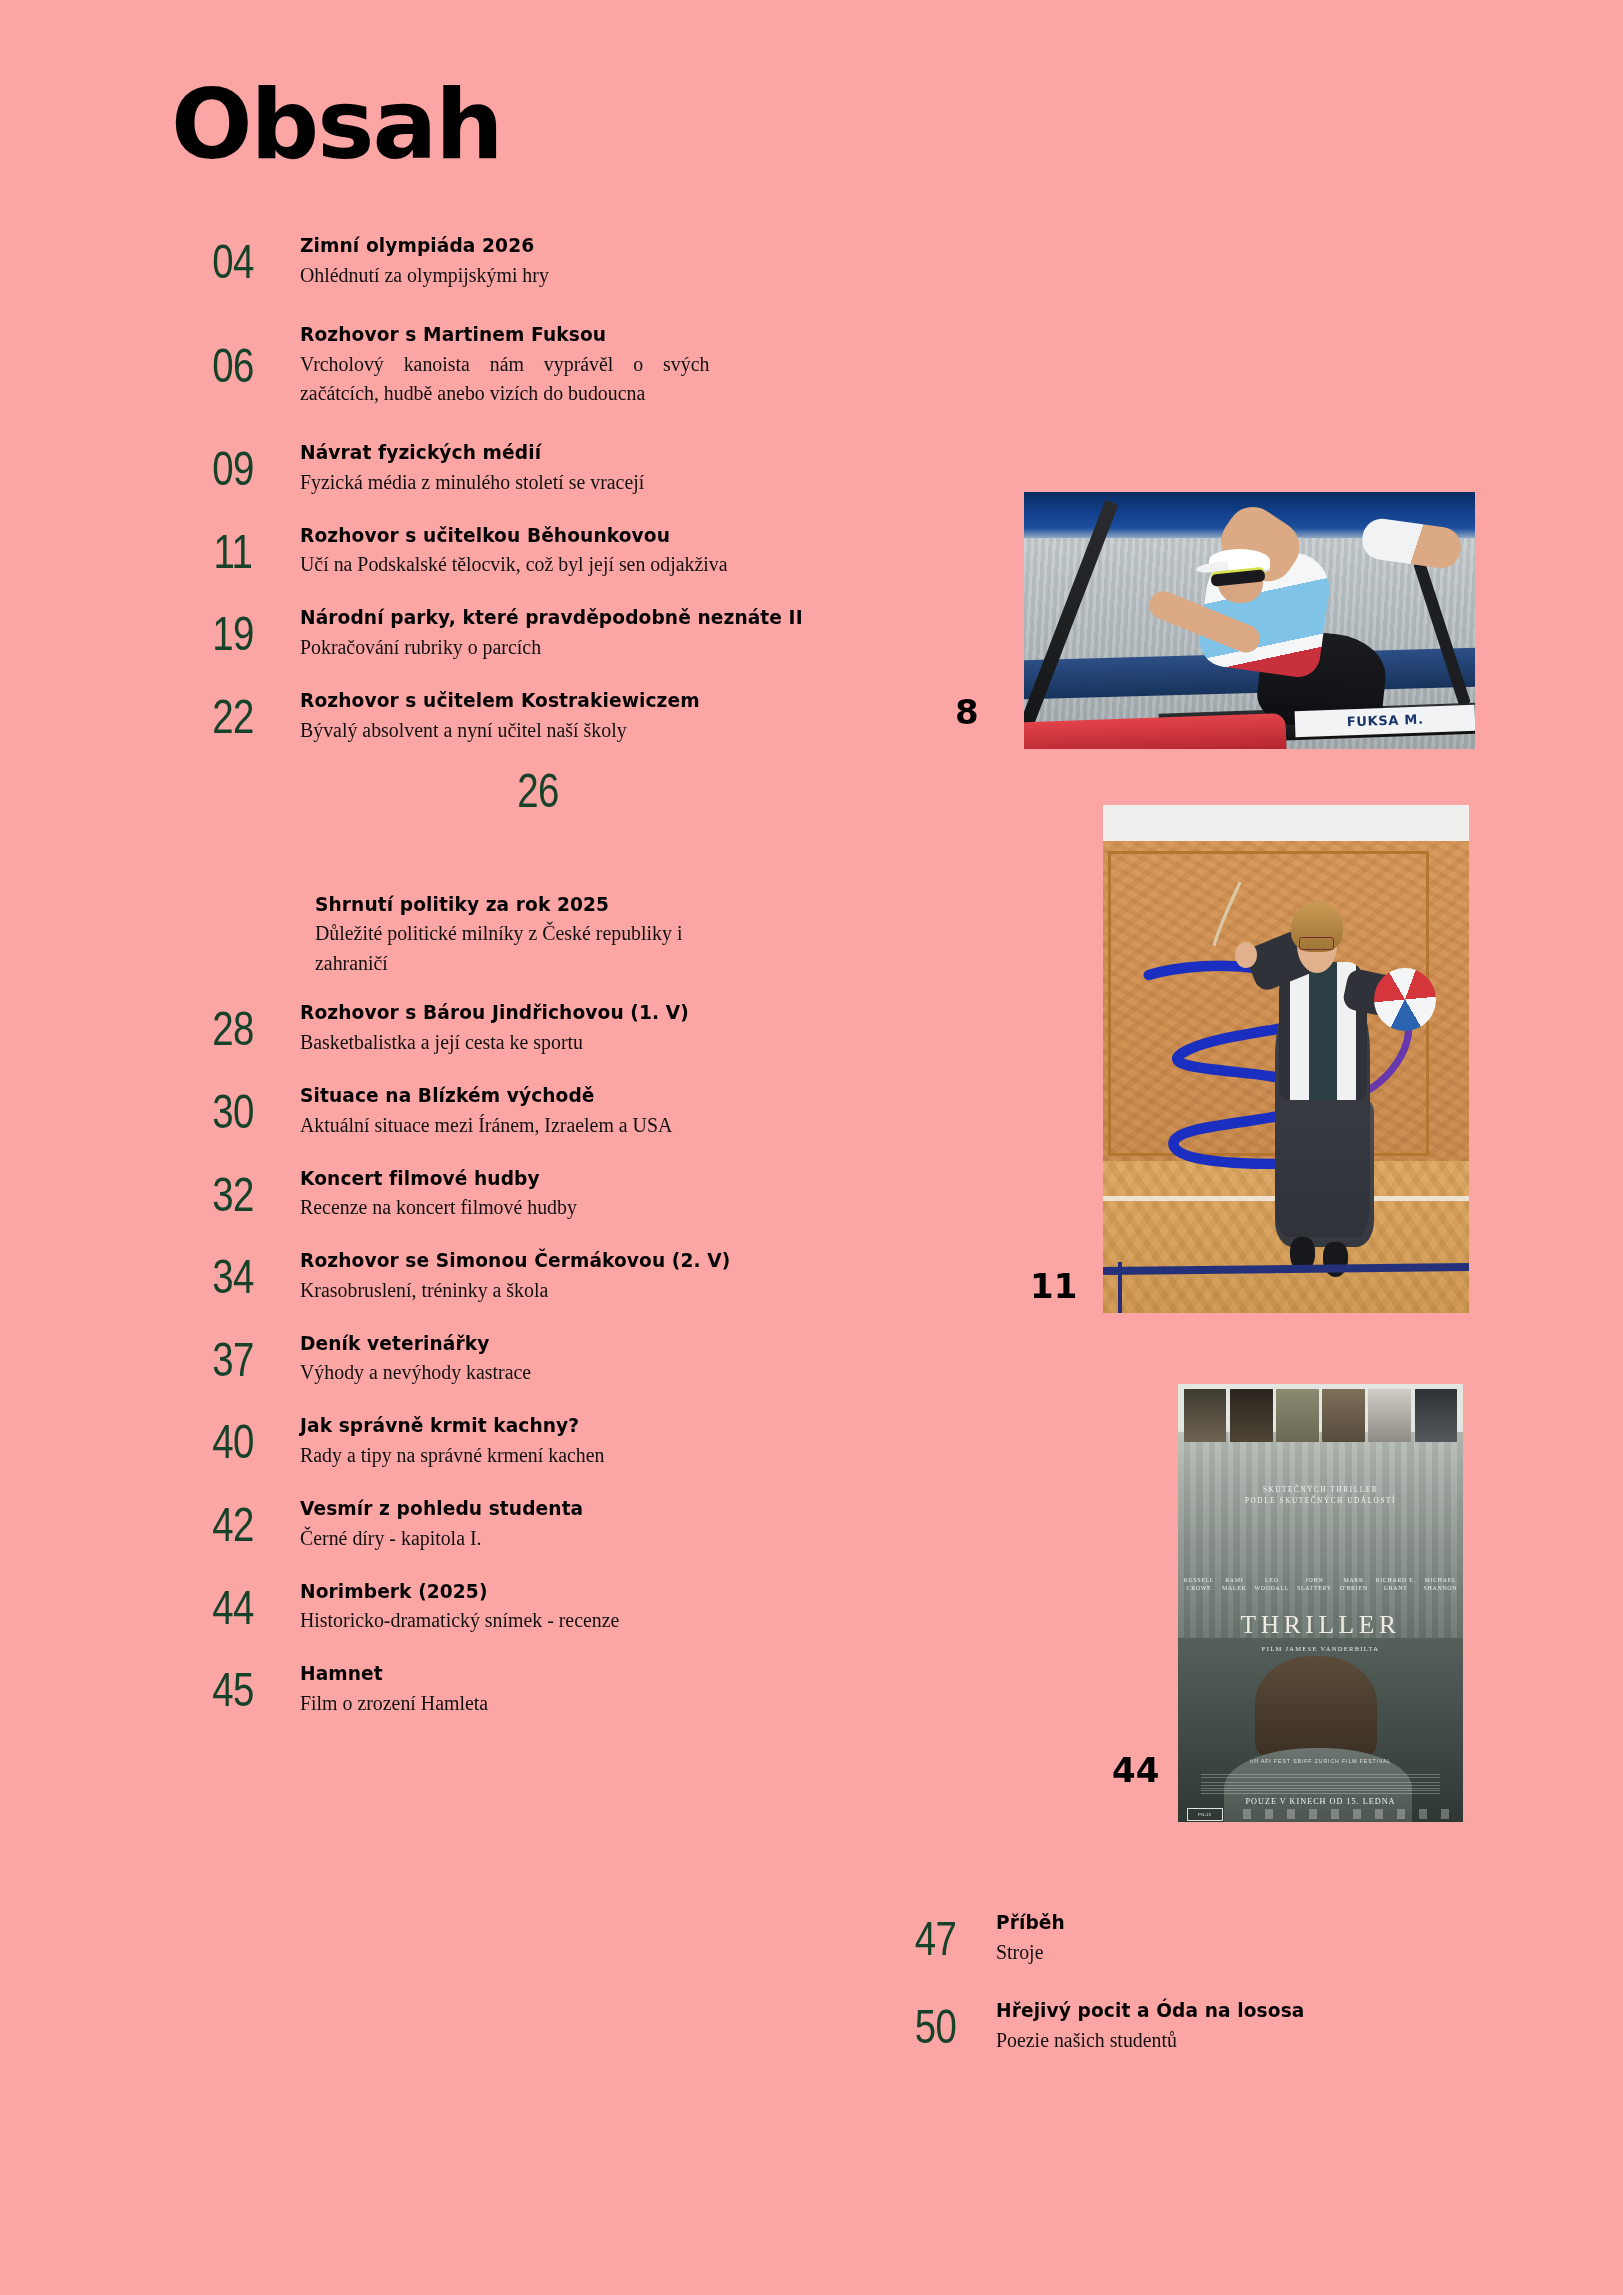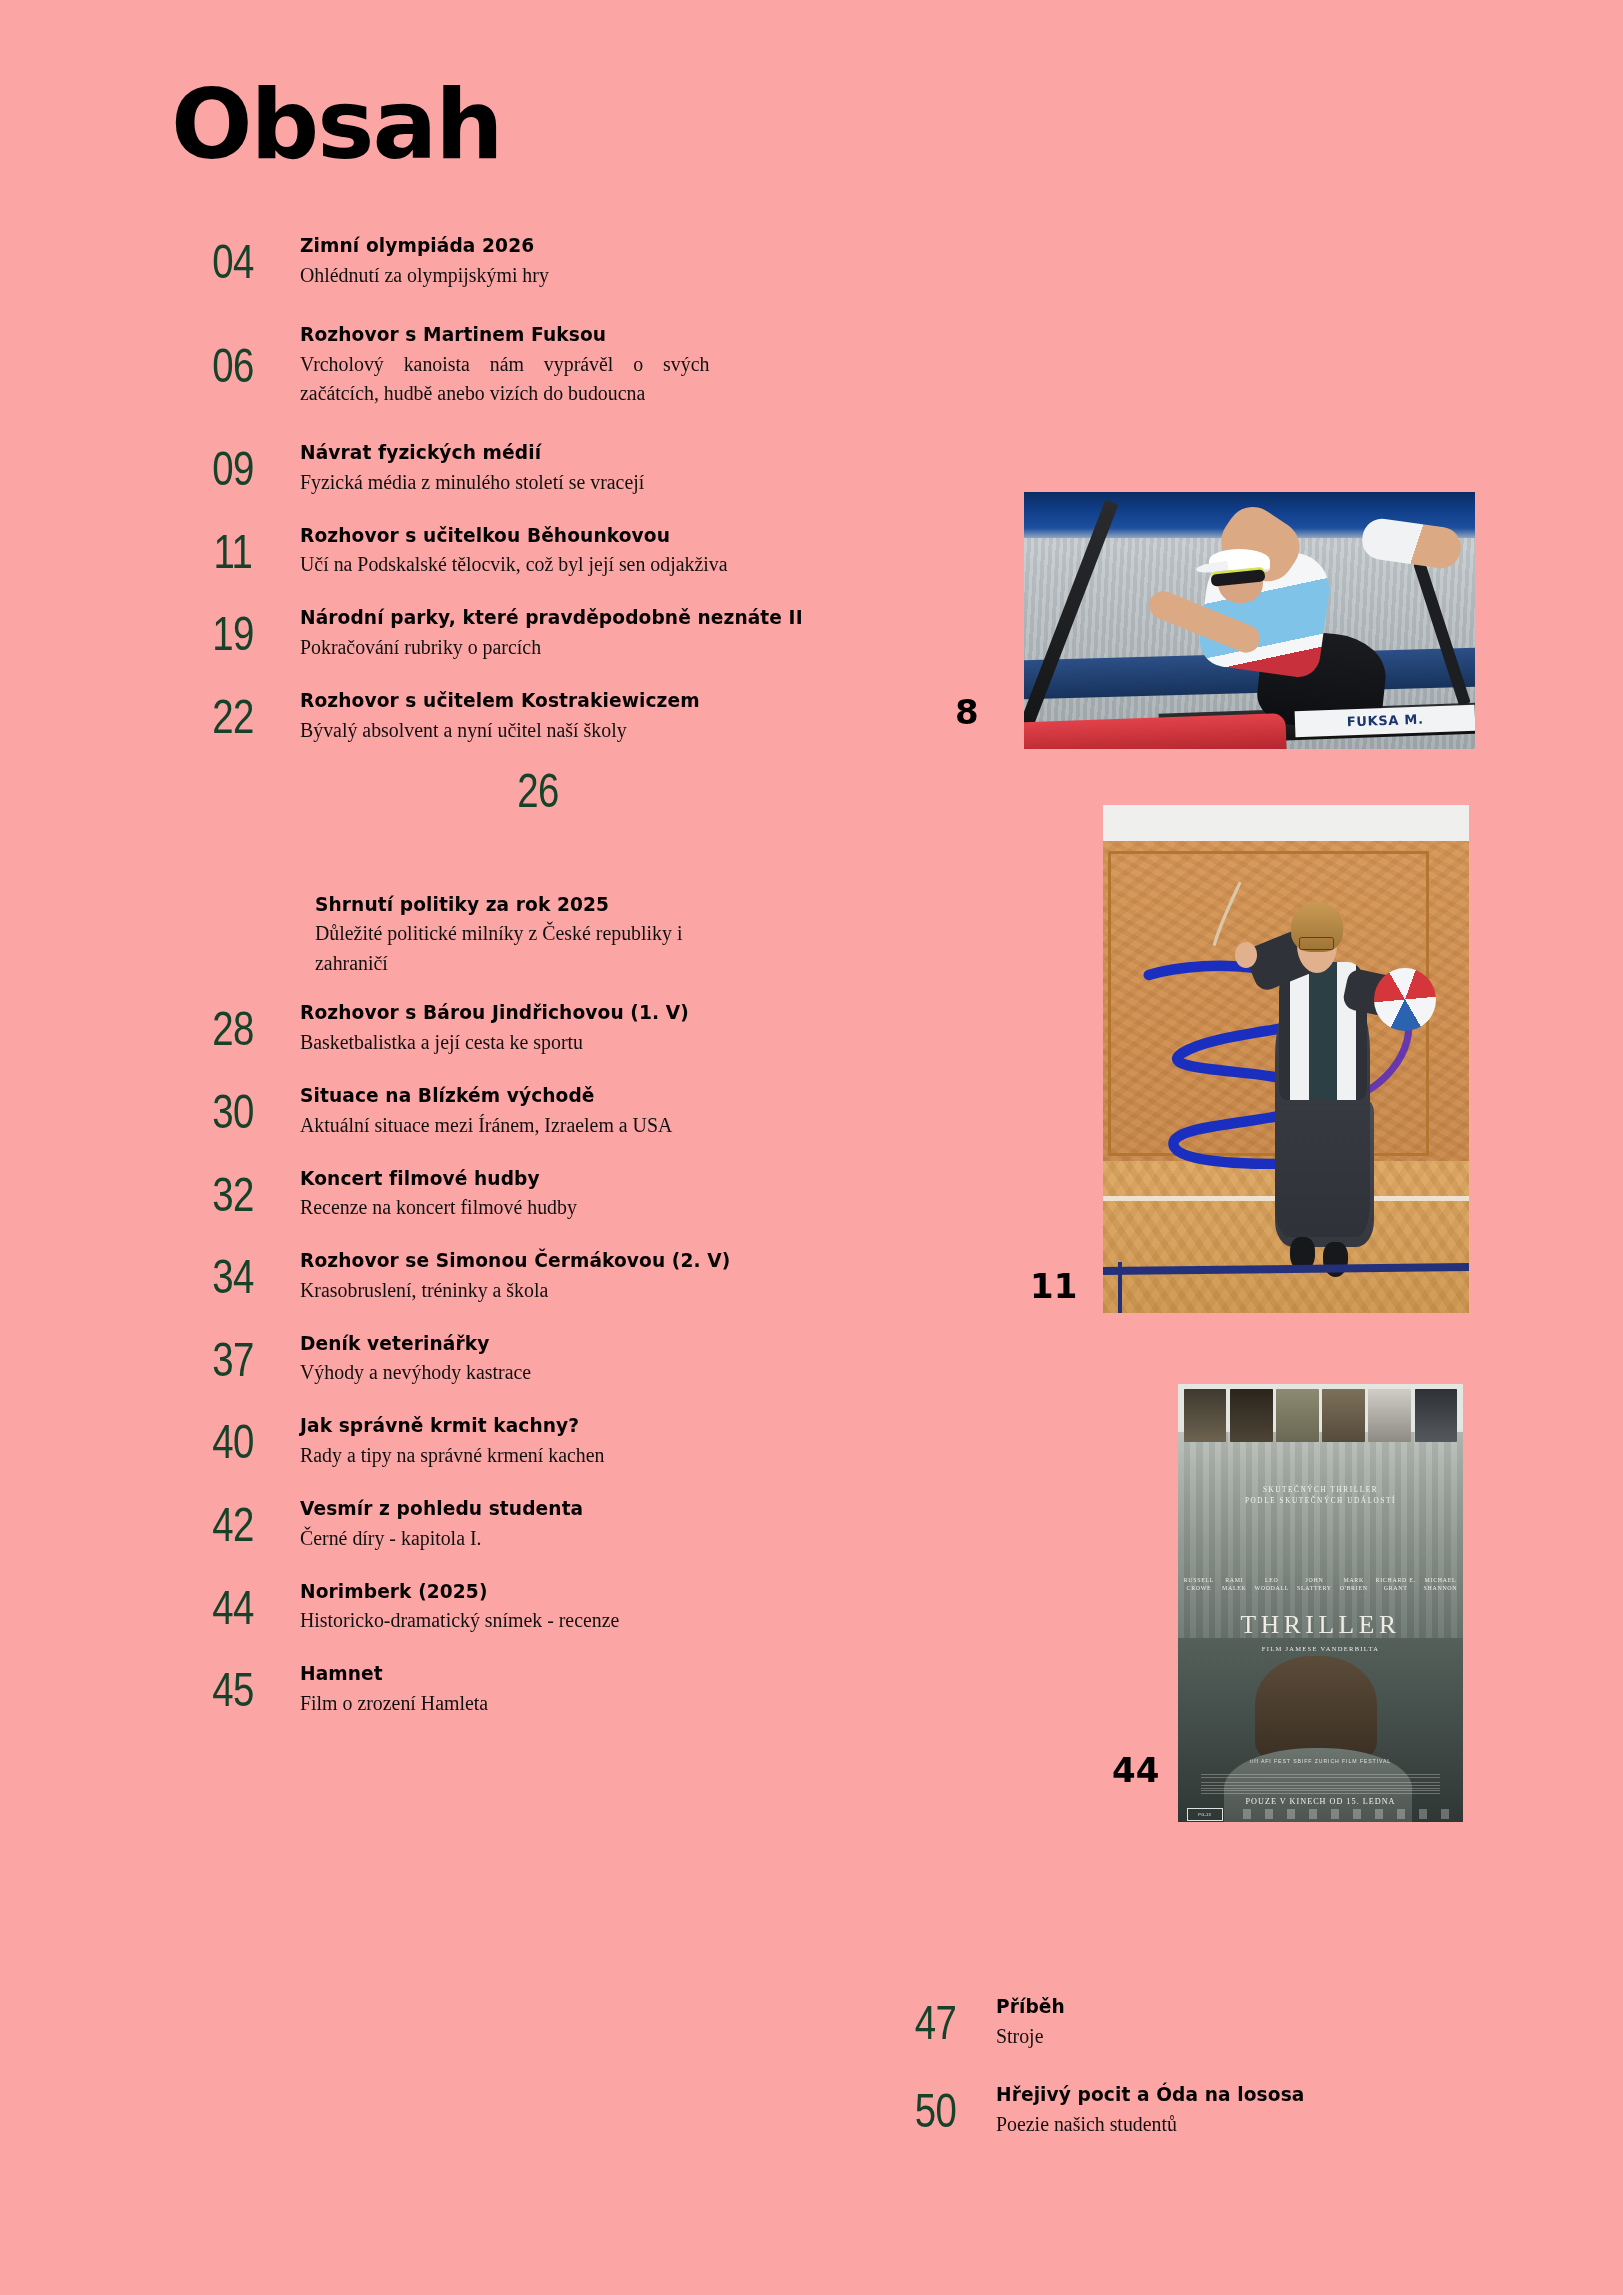--- a/index.html
+++ b/index.html
@@ -43,21 +43,21 @@
     font-weight:400;font-size:21.6px;line-height:1.36;color:#101010;
     transform:scaleX(.92);transform-origin:left center;
   }
   .entry .edesc.justify{text-align:justify;width:445px;}
 
   
   .entry.tall{min-height:98px;flex-direction:column;}
   .entry.taller{min-height:105px;}
 
   
-  .col2{position:absolute;left:880px;top:1991px;width:589px;}
+  .col2{position:absolute;left:880px;top:1907px;width:589px;}
   .col2 .entry .num{width:111px;flex:0 0 111px;}
 
   
   .photo{position:absolute;overflow:hidden;}
   .ph-label{
     position:absolute;
     font-family:"DejaVu Sans", sans-serif;
     font-weight:700;font-size:34px;color:#000;line-height:1;
   }
 

